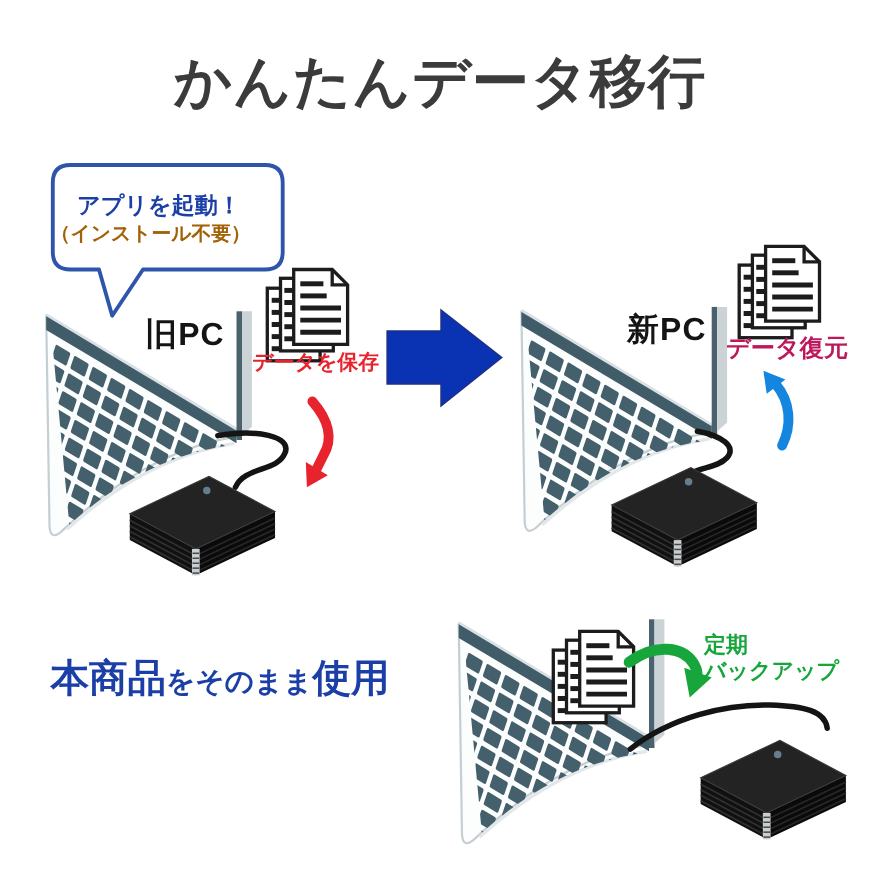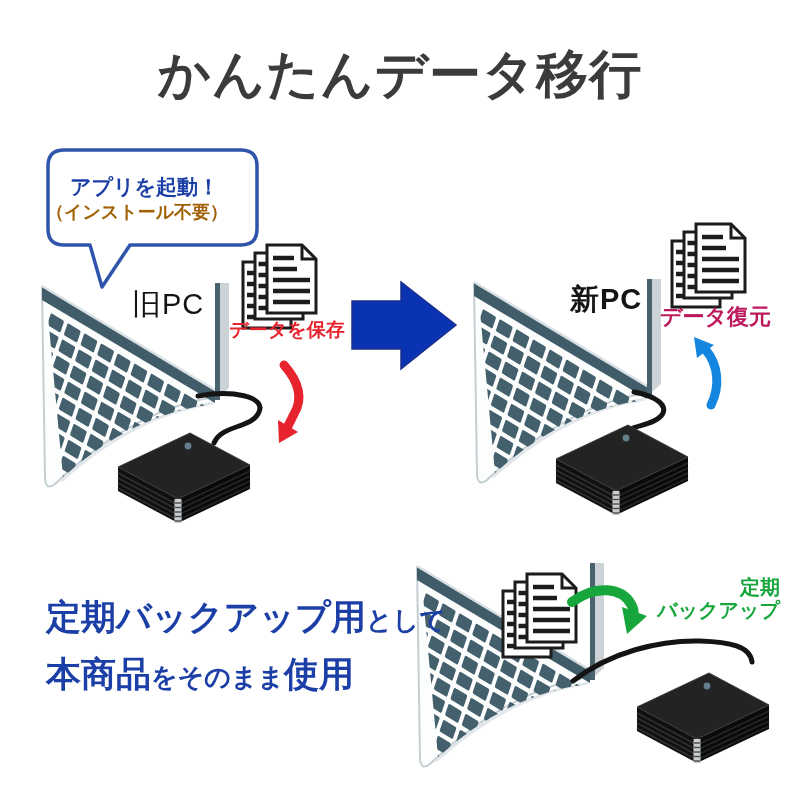--- a/index.html
+++ b/index.html
@@ -4,26 +4,26 @@
 <style>
   html,body{margin:0;padding:0;background:#ffffff;}
   #stage{position:relative;width:800px;height:800px;background:#ffffff;overflow:hidden;
          font-family:"Liberation Sans","DejaVu Sans",sans-serif;}
   #art{position:absolute;left:0;top:0;}
   .txt{position:absolute;white-space:nowrap;}
   .title{left:0;top:40px;width:800px;text-align:center;font-size:52px;font-weight:700;
          color:#3b3b3b;letter-spacing:1px;}
   .bubble-l1{left:70px;top:173px;font-size:21px;font-weight:700;color:#1b3fa6;text-align:right;}
   .bubble-l2{left:46px;top:200px;font-size:18px;font-weight:700;color:#a16207;}
-  .oldpc{left:132px;top:285px;font-size:29px;font-weight:400;color:#141414;letter-spacing:1px;}
+  .oldpc{left:132px;top:285px;font-size:29px;font-weight:700;color:#141414;letter-spacing:1px;}
   .newpc{left:570px;top:280px;font-size:29px;font-weight:700;color:#141414;letter-spacing:1px;}
   .save-caption{left:220px;top:318px;width:134px;text-align:center;font-size:19px;
                 line-height:24px;font-weight:700;color:#e7242d;}
   .restore-caption{left:660px;top:302px;font-size:22px;font-weight:700;color:#be185d;}
-  .backup-caption{left:640px;top:576px;width:140px;text-align:right;font-size:20px;
+  .backup-caption{left:640px;top:576px;width:140px;text-align:left;font-size:20px;
                   line-height:23px;font-weight:700;color:#17a63c;}
   .bottom-note{left:46px;top:592px;color:#1b3fa6;font-weight:700;}
   .bottom-note .line{line-height:50px;white-space:nowrap;}
   .seg-big{font-size:35px;}
   .seg-small{font-size:26px;}
   #keyboard-keys rect{fill:#44606d;}
   .cable{fill:none;stroke:#141414;stroke-width:5;stroke-linecap:round;}
 </style>
 </head>
 <body>
@@ -263,17 +263,16 @@
   </div>
 
   <div class="txt restore-caption">データ復元</div>
 
   <div class="txt backup-caption">
     <div>定期</div>
     <div>バックアップ</div>
   </div>
 
   <div class="txt bottom-note">
-    <div class="line"><span class="seg-big">定期バックアップ用</span><span class="seg-small">として</span></div>
     <div class="line"><span class="seg-big">本商品</span><span class="seg-small">をそのまま</span><span class="seg-big">使用</span></div>
   </div>
 
 </div>
 
 </body></html>

